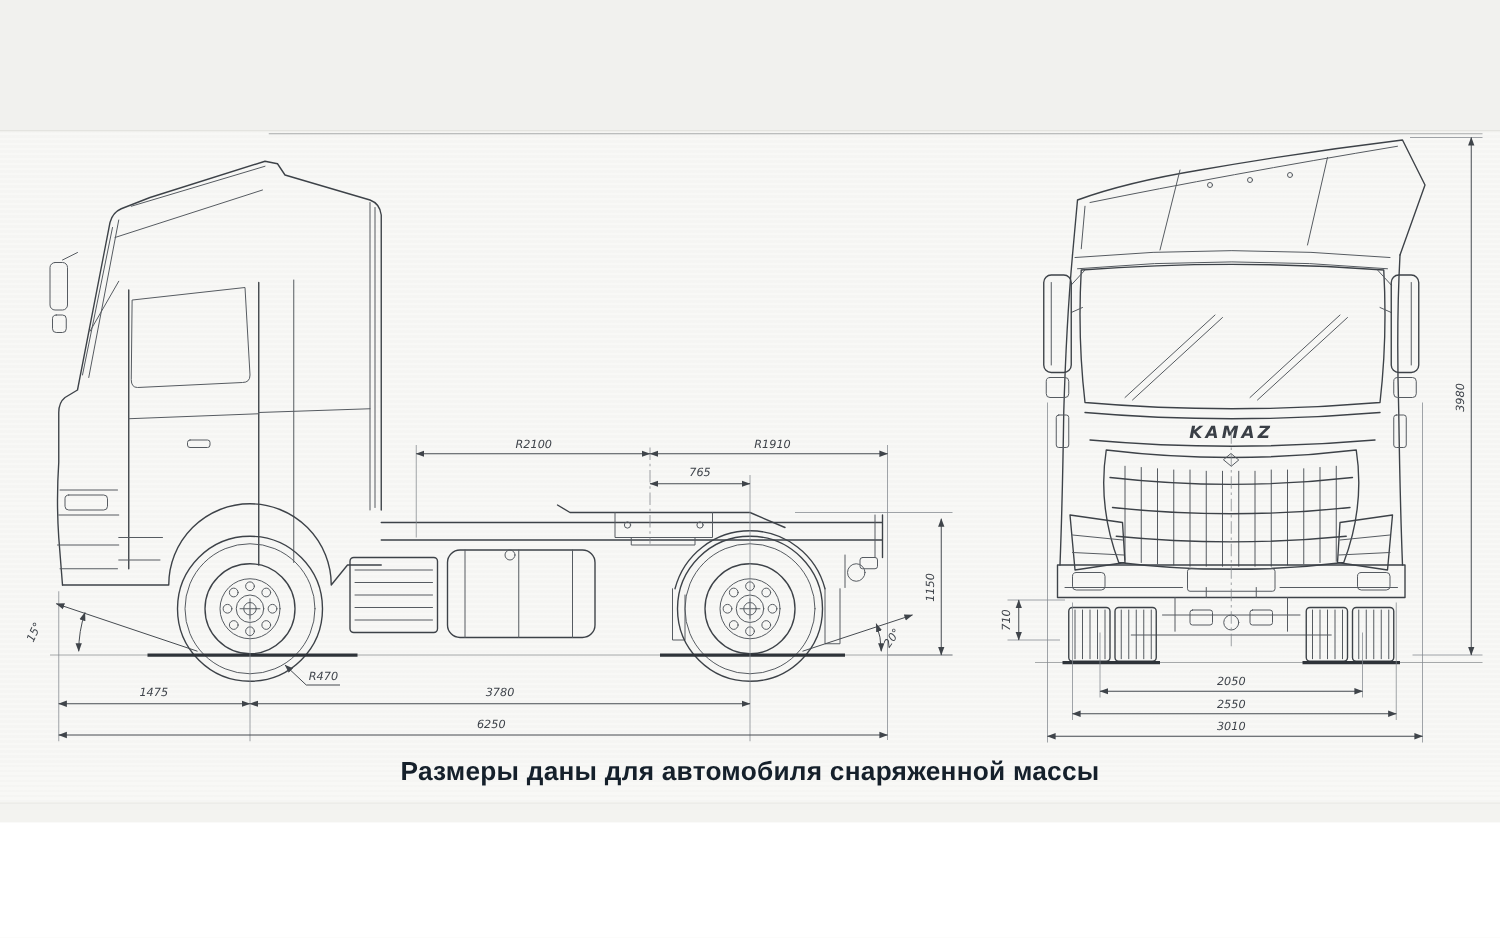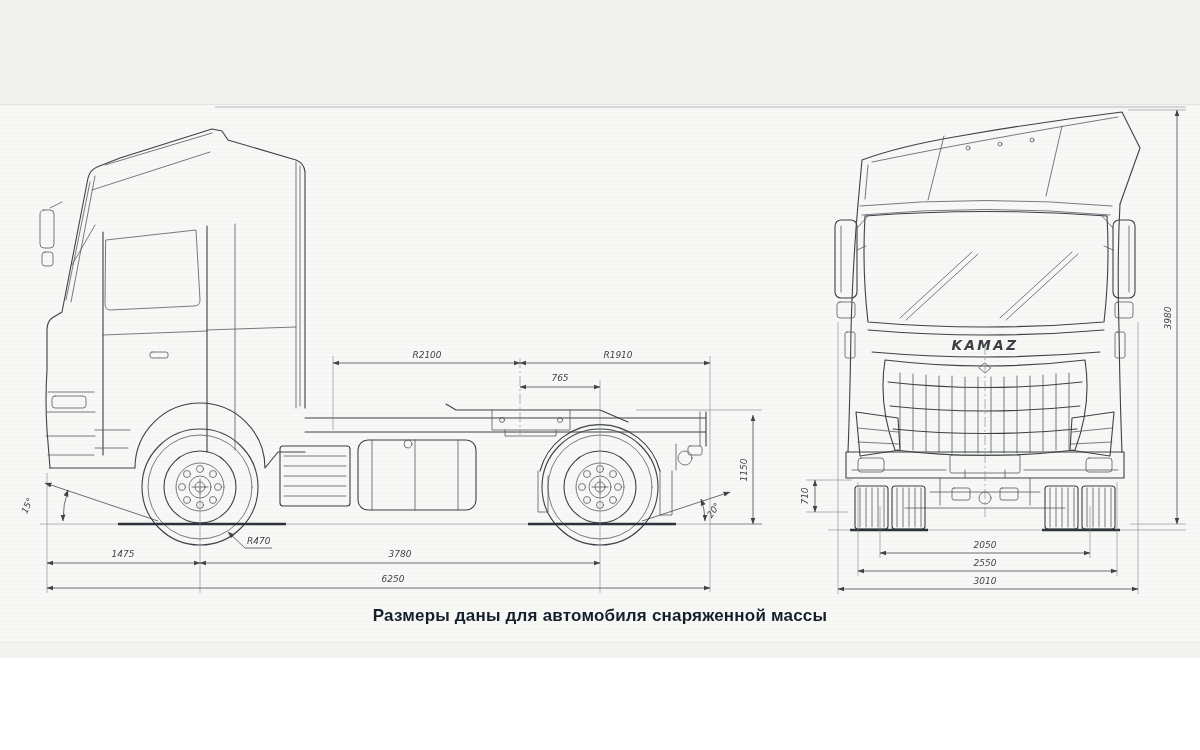--- a/index.html
+++ b/index.html
@@ -7,21 +7,21 @@
     position:relative;width:1200px;height:658px;overflow:hidden;
     background:#f8f8f6;
     background-image:repeating-linear-gradient(0deg, rgba(0,0,0,0.012) 0 2px, rgba(0,0,0,0) 2px 4px);
     font-family:"Liberation Sans", sans-serif;
   }
   .band-top{position:absolute;left:0;top:0;width:1200px;height:104px;background:#f1f1ee;border-bottom:1px solid #e4e4e0;}
   .band-bottom{position:absolute;left:0;top:642px;width:1200px;height:108px;background:#f3f3f0;border-top:1px solid #eaeae6;}
   svg{position:absolute;left:0;top:0;}
   .caption{
     position:absolute;left:0;top:606px;width:1200px;text-align:center;
-    font-weight:700;font-size:17px;letter-spacing:.2px;color:#15202b;
+    font-weight:700;font-size:21px;letter-spacing:.2px;color:#15202b;
   }
   .ln{stroke:#3d4248;stroke-width:1.1;fill:none;stroke-linecap:round;stroke-linejoin:round;}
   .ln2{stroke:#565b61;stroke-width:.8;fill:none;stroke-linecap:round;stroke-linejoin:round;}
   .dimln{stroke:#464b51;stroke-width:.8;fill:none;}
   .ext{stroke:#82878d;stroke-width:.6;fill:none;}
   .thick{stroke:#2e3339;stroke-width:2.6;fill:none;stroke-linecap:butt;}
   .thin{stroke:#9a9e9f;stroke-width:.7;fill:none;}
   .cl{stroke:#7d8288;stroke-width:.6;fill:none;stroke-dasharray:10 3 2 3;}
   .dim{font:italic 9px "DejaVu Sans", sans-serif;fill:#3f444b;}
   .brand{font:italic 700 13.5px "DejaVu Sans", sans-serif;letter-spacing:2.5px;fill:#3a3f46;}

